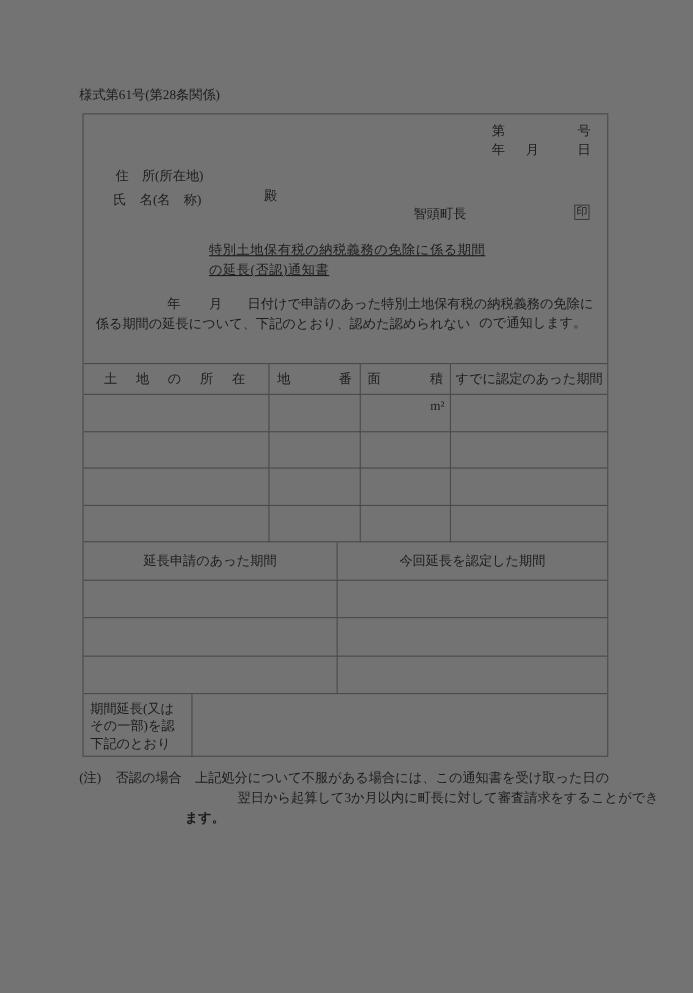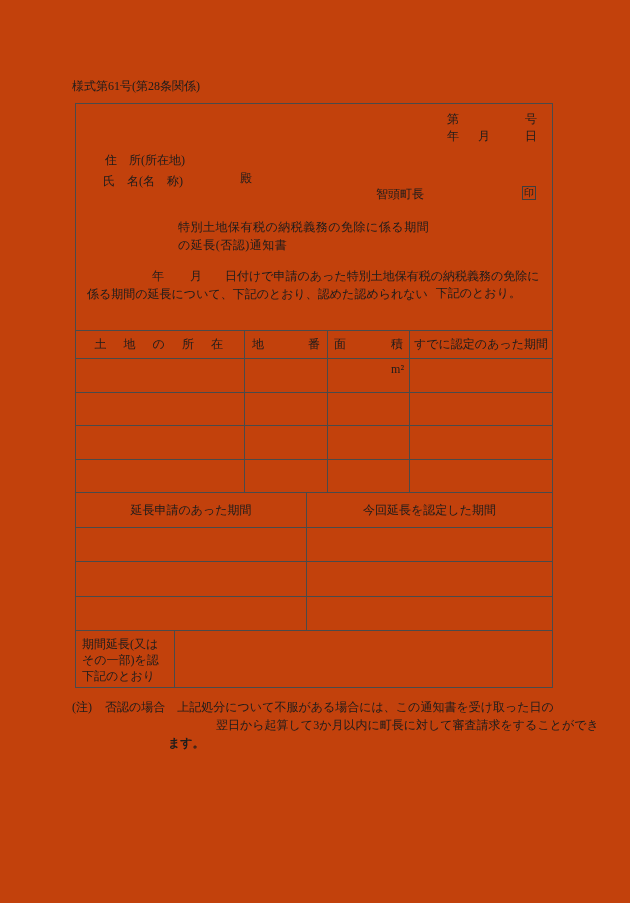--- a/index.html
+++ b/index.html
@@ -1,19 +1,19 @@
 <!DOCTYPE html>
 <html><head>
 <meta charset="utf-8">
 <style>
   * { margin:0; padding:0; box-sizing:border-box; }
   body { background:#e8e8e8; }
   .page {
     position:relative; width:630px; height:903px; margin:0 auto;
-    background:#c2410c; overflow:hidden;
+    background:#737373; overflow:hidden;
     font-family:"Liberation Serif","DejaVu Serif",serif;
     color:#1c1c1c; font-size:12px; line-height:15px;
   }
   .abs { position:absolute; white-space:nowrap; }
   .form-no { left:72px; top:79px; }
 
   
   .box { position:absolute; left:75px; top:103px; width:478px; height:585px;
          border:1px solid #4a4a4a; }
 
@@ -74,40 +74,40 @@
     <span class="abs" style="left:402px; top:25px;">月</span>
     <span class="abs" style="left:449px; top:25px;">日</span>
 
     <span class="abs" style="left:29px; top:49px;">住　所(所在地)</span>
     <span class="abs" style="left:27px; top:70px;">氏　名(名　称)</span>
     <span class="abs" style="left:164px; top:67px;">殿</span>
 
     <span class="abs" style="left:300px; top:83px;">智頭町長</span>
     <span class="abs seal" style="left:446px; top:82px;">印</span>
 
-    <div class="abs" style="left:102px; top:114px; line-height:18px;">
+    <div class="abs" style="left:114px; top:114px; line-height:18px;text-decoration:underline;">
       <div class="title-line">特別土地保有税の納税義務の免除に係る期間</div>
       <div class="title-line">の延長(否認)通知書</div>
     </div>
 
     <div class="abs body-line1" style="left:76px; top:165px;">
       <span>年</span>
         <span class="g1"></span>
         <span>月</span>
         <span class="g2"></span>
         <span>日付けで申請のあった特別土地保有税の納税義務の免除に</span>
     </div>
 
     <div class="body-line2">
       <span>係る期間の延長について、下記のとおり、</span>
       <span class="opt-stack">
         <span>認めた</span>
         <span>認められない</span>
       </span>
-      <span class="suffix">下記のとおり。</span>
+      <span class="suffix">ので通知します。</span>
     </div>
 
     <div class="grid t1">
       <div class="hdr-center spread">土　地　の　所　在</div>
       <div class="hdr-split">
         <span>地</span>
         <span>番</span>
       </div>
       <div class="hdr-split" style="padding:0 6px;">
         <span>面</span>

